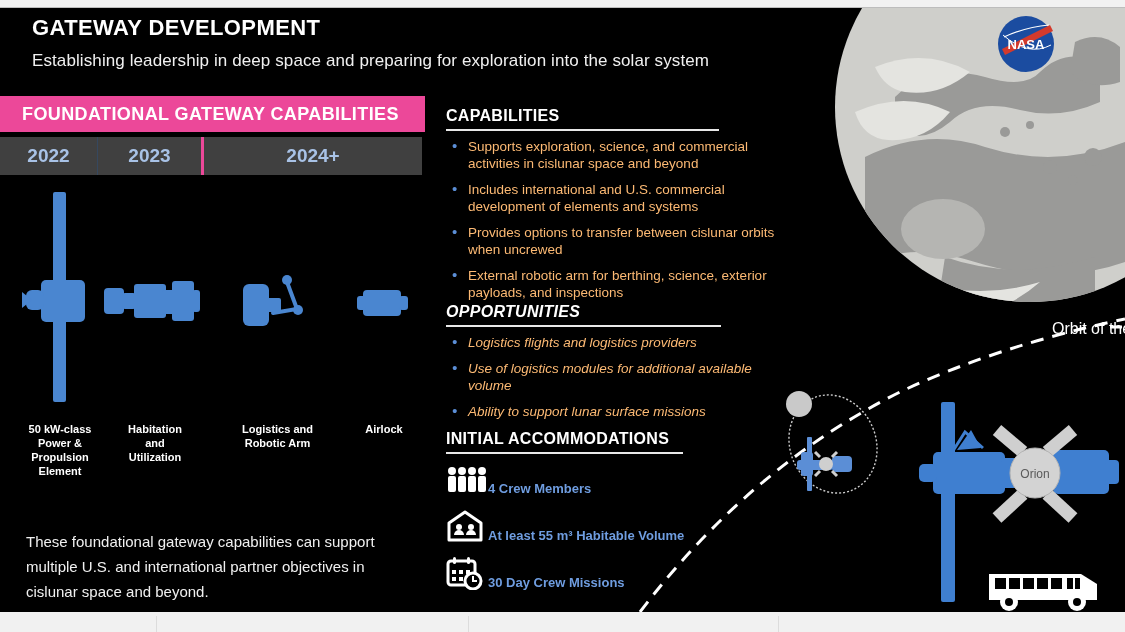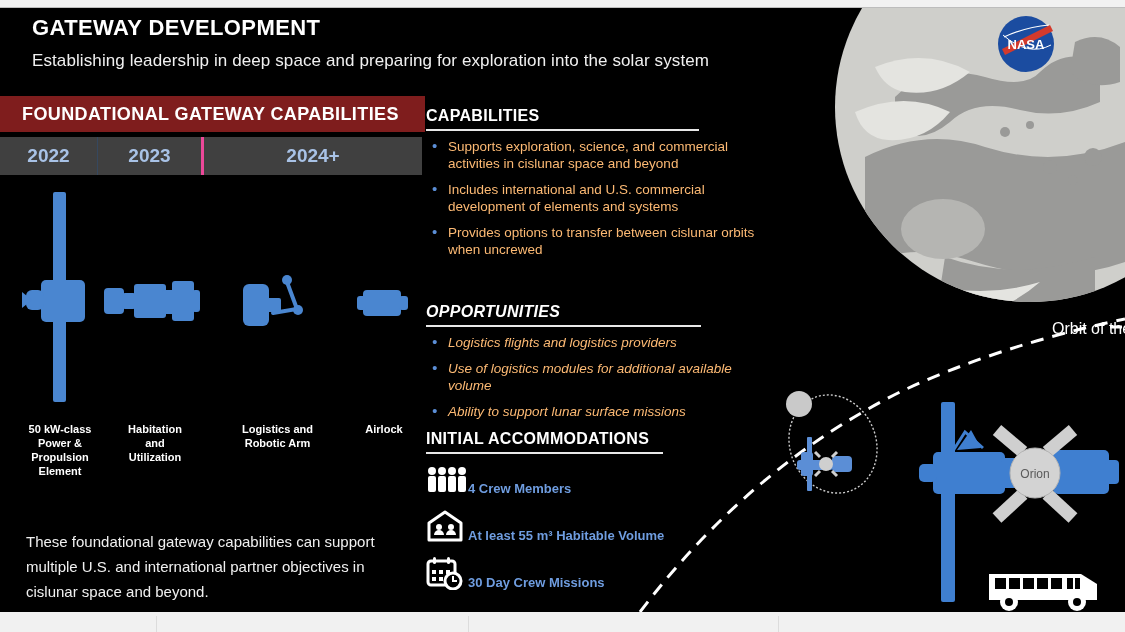--- a/index.html
+++ b/index.html
@@ -11,40 +11,40 @@
   .edge-bottom{position:absolute;left:0;top:612px;width:1125px;height:20px;background:#f1f1f1;z-index:40;}
   .edge-bottom .vdiv{position:absolute;top:4px;width:1px;height:16px;background:#dcdcdc;}
 
   .slide{position:absolute;left:0;top:7px;width:1125px;height:605px;background:#000;overflow:hidden;}
 
   
   .title{position:absolute;left:32px;top:8px;font-size:22px;font-weight:bold;color:#ffffff;letter-spacing:.4px;}
   .subtitle{position:absolute;left:32px;top:44px;font-size:17px;color:#f0f0f0;letter-spacing:.1px;white-space:nowrap;}
 
   
-  .cap-bar{position:absolute;left:0;top:89px;width:425px;height:36px;background:#7f1d1d;
+  .cap-bar{position:absolute;left:0;top:89px;width:425px;height:36px;background:#ec4899;
            display:flex;align-items:center;}
   .cap-bar span{margin-left:22px;font-size:18px;font-weight:bold;color:#ffffff;letter-spacing:.4px;}
   .year-bar{position:absolute;left:0;top:130px;width:422px;height:38px;background:#404040;display:flex;}
   .year-cell{display:flex;align-items:center;justify-content:center;height:100%;
              color:#a8c2e6;font-size:19px;font-weight:bold;}
   .year-cell.c1{width:97px;}
   .year-cell.c2{width:103px;border-left:1px solid #36485f;border-right:3px solid #ec4899;}
   .year-cell.c3{flex:1;}
 
   
   .modules{position:absolute;left:0;top:185px;width:430px;height:260px;}
   .mod{position:absolute;}
   .mod-label{position:absolute;text-align:center;color:#ffffff;font-size:11px;font-weight:bold;line-height:14px;}
 
   
   .footnote{position:absolute;left:26px;top:522px;width:380px;color:#f0f0f0;font-size:15px;line-height:25px;}
 
   
-  .col{position:absolute;left:426px;width:340px;}
+  .col{position:absolute;left:446px;width:340px;}
   .sec-h{font-size:16px;font-weight:bold;color:#ffffff;letter-spacing:.3px;margin:0 0 4px 0;}
   .rule{height:2px;background:#e8e8e8;margin-bottom:7px;}
   .rule.w1{width:273px;}
   .rule.w2{width:275px;}
   .rule.w3{width:237px;}
   ul.bul{list-style:none;margin:0;padding:0;}
   ul.bul li{position:relative;padding-left:22px;margin-bottom:9px;color:#fdba74;font-size:13.5px;line-height:17px;}
   ul.bul li:before{content:"•";position:absolute;left:6px;top:-1px;color:#5b8ed6;font-size:15px;}
 
   .acc-row{display:flex;align-items:flex-end;margin-bottom:11px;}
@@ -239,20 +239,21 @@
 
     <div class="footnote">These foundational gateway capabilities can support multiple U.S. and international partner objectives in cislunar space and beyond.</div>
 
     <div class="col" style="top:100px;">
       <div class="sec-h">CAPABILITIES</div>
       <div class="rule w1"></div>
       <ul class="bul">
         <li>Supports exploration, science, and commercial activities in cislunar space and beyond</li>
         <li>Includes international and U.S. commercial development of elements and systems</li>
         <li>Provides options to transfer between cislunar orbits when uncrewed</li>
+        <li>External robotic arm for berthing, science, exterior payloads, and inspections</li>
       </ul>
     </div>
 
     <div class="col" style="top:296px;font-style:italic;">
       <div class="sec-h">OPPORTUNITIES</div>
       <div class="rule w2"></div>
       <ul class="bul">
         <li>Logistics flights and logistics providers</li>
         <li>Use of logistics modules for additional available volume</li>
         <li>Ability to support lunar surface missions</li>

